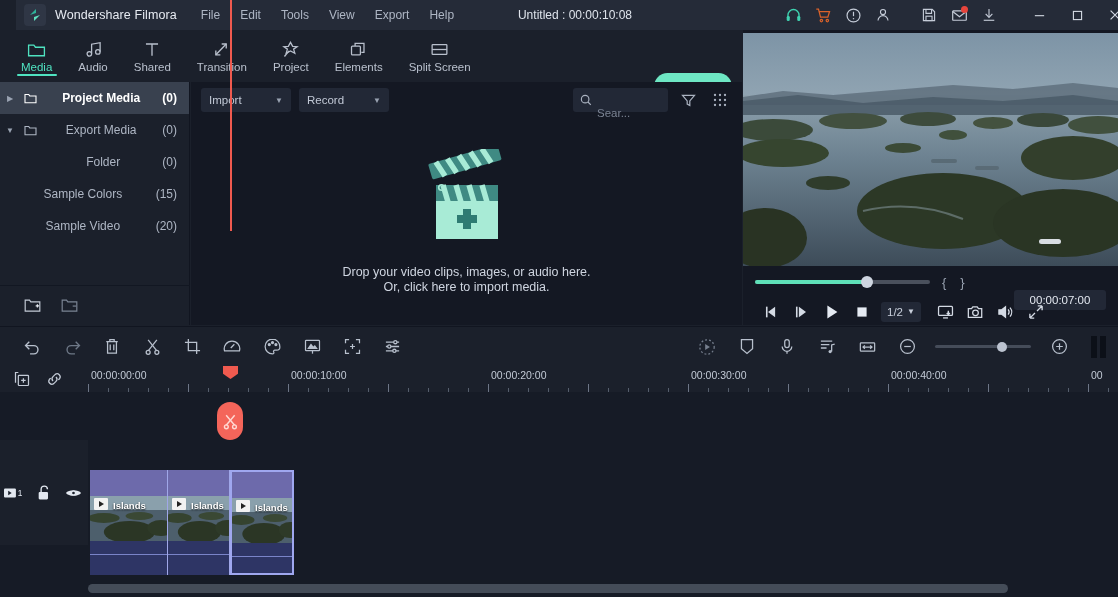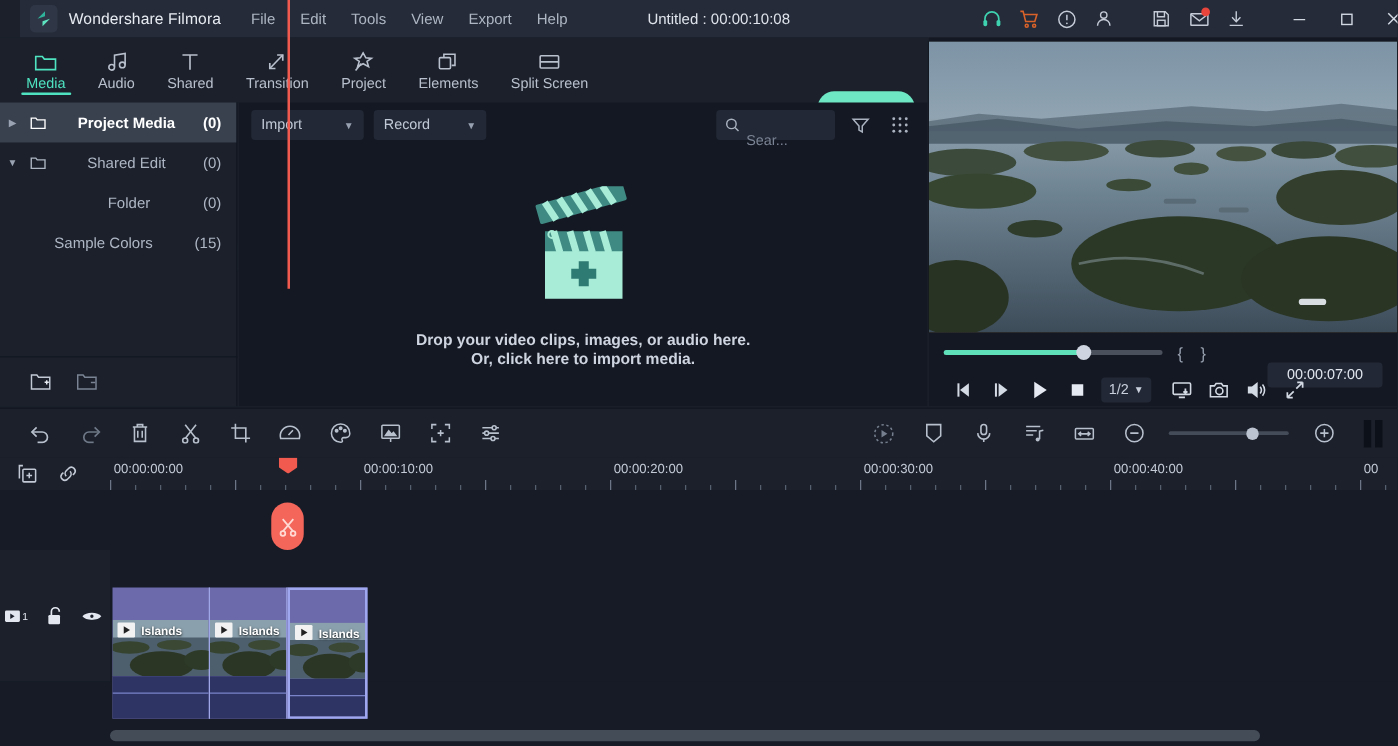--- a/index.html
+++ b/index.html
@@ -122,21 +122,21 @@
   }
   .searchbox input {
     background:transparent; border:none; outline:none; color:#c2c9d6;
     font-size: 11.5px; width: 62px; font-family: inherit; margin-top: 26px;
   }
   .searchbox input::placeholder { color:#7b8494; }
   .mp-ico { width: 24px; height:24px; display:flex; align-items:center; justify-content:center; cursor:pointer; }
   .dropzone {
     position:absolute; left:0; top:36px; width:551px; height:207px;
     display:flex; flex-direction:column; align-items:center; justify-content:center;
-    gap: 0px; cursor:pointer;font-weight:bold;
+    gap: 0px; cursor:pointer;
   }
   .dz-text { font-size: 12.5px; color:#cfd5e0; line-height: 15px; text-align:center; margin-top: 18px;}
 
   
   .preview {
     position:absolute; left:743px; top:30px; width:375px; height:295px;
     background:#141823;
   }
   .video-stage {
     position:absolute; left:0; top:3px; width:375px; height:233px;
@@ -428,32 +428,36 @@
         <span class="slabel">Project Media</span>
         <span class="scount">(0)</span>
       </div>
       <div class="side-row">
         <span class="arrow">▼</span>
         <span class="fico">
           <svg width="13" height="11" viewBox="0 0 14 12" fill="none" stroke="#aeb6c4" stroke-width="1.2">
             <path d="M1 10.6 V1.6 h4 l1.2 1.6 h6.8 v7.4 Z"></path>
           </svg>
         </span>
-        <span class="slabel">Shared Edit</span>
+        <span class="slabel">Export Media</span>
         <span class="scount">(0)</span>
       </div>
       <div class="side-row indent">
         <span class="arrow"></span>
         <span class="fico"></span>
         <span class="slabel">Folder</span>
         <span class="scount">(0)</span>
       </div>
       <div class="side-row noicon">
         <span class="slabel">Sample Colors</span>
         <span class="scount">(15)</span>
+      </div>
+      <div class="side-row noicon">
+        <span class="slabel">Sample Video</span>
+        <span class="scount">(20)</span>
       </div>
     </div>
     <div class="side-bottom">
       <span>
         <svg width="17" height="15" viewBox="0 0 18 16" fill="none" stroke="#c3cad6" stroke-width="1.25">
           <path d="M1.2 14 V2.2 h4.6 l1.4 1.9 h9.6 V14 Z"></path>
           <path d="M12.4 8.4 h3.6 M14.2 6.6 v3.6" stroke="#e7ebf2"></path>
         </svg>
       </span>
       <span>

